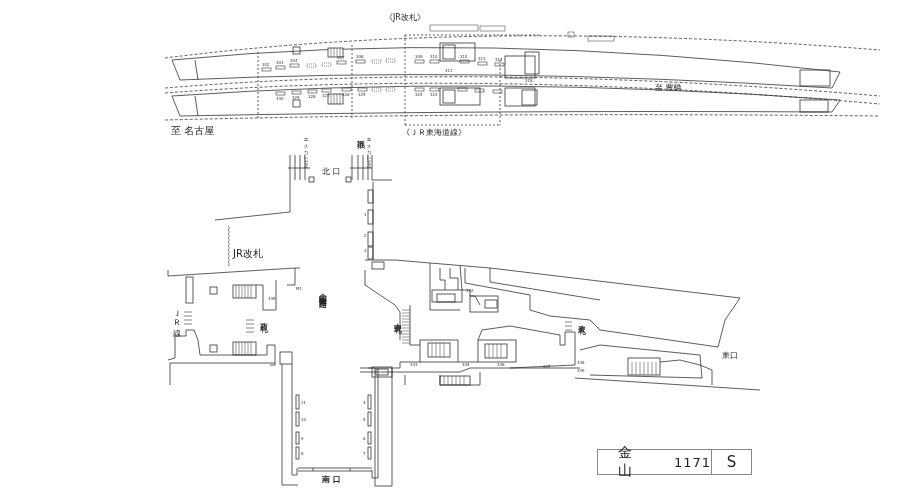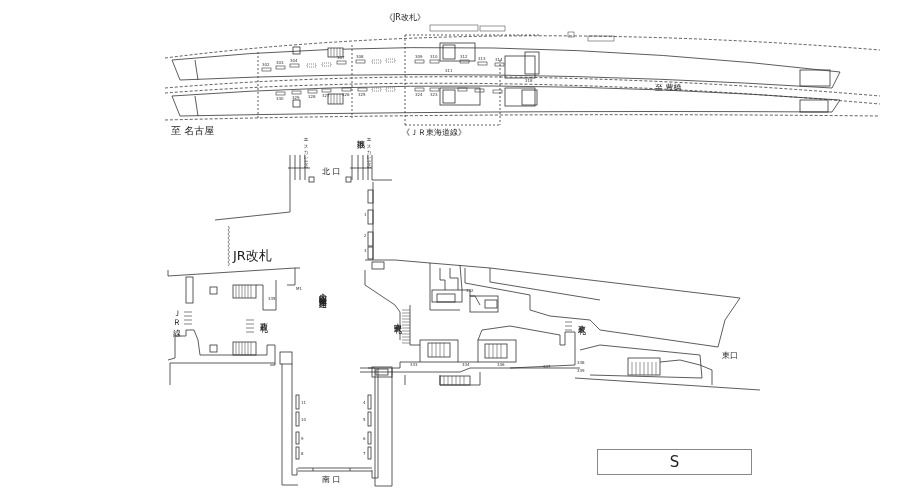--- a/index.html
+++ b/index.html
@@ -277,24 +277,24 @@
     </g>
   </g>
 </svg>
 
 <div class="lbl" style="left:385px; top:12px; font-size:8px;">《JR改札》</div>
 <div class="lbl" style="left:402px; top:127px; font-size:8px;">《ＪＲ東海道線》</div>
 <div class="lbl" style="left:655px; top:42px; font-size:8px;margin-top:40px;">至 豊橋</div>
 <div class="lbl" style="left:171px; top:124px; font-size:10px;">至 名古屋</div>
 
 <div class="lbl" style="left:322px; top:166px; font-size:8px;">北 口</div>
-<div class="lbl" style="left:322px; top:474px; font-size:8px;">南 口</div>
+<div class="lbl" style="left:322px; top:474px; font-size:8px;font-weight:bold;">南 口</div>
 <div class="lbl" style="left:722px; top:350px; font-size:8px;">東口</div>
 
-<div class="lbl" style="left:233px; top:247px; font-size:13px;">JR改札</div>
+<div class="lbl" style="left:233px; top:247px; font-size:10px;">JR改札</div>
 <div class="vlbl" style="left:257px; top:316px;">西改札</div>
 <div class="vlbl" style="left:391px; top:316px;">中央改札</div>
 <div class="vlbl" style="left:575px; top:318px;">東改札</div>
 <div class="vlbl" style="left:316px; top:286px;">金山総合駅連絡通路</div>
 <div class="vlbl" style="left:170px; top:305px;">ＪＲ線</div>
 <div class="vlbl" style="left:354px; top:133px;">地下鉄</div>
 <div class="vlbl small" style="left:303px; top:135px;">エスカレーター</div>
 <div class="vlbl small" style="left:366px; top:135px;">エスカレーター</div>
 
 <span class="num" style="left:262px;top:62px;">302</span>
@@ -335,14 +335,18 @@
 <span class="num" style="left:466px;top:288px;">332</span>
 <span class="num" style="left:410px;top:362px;">333</span>
 <span class="num" style="left:462px;top:362px;">334</span>
 <span class="num" style="left:497px;top:362px;">336</span>
 <span class="num" style="left:543px;top:364px;">337</span>
 <span class="num" style="left:577px;top:360px;">338</span>
 <span class="num" style="left:577px;top:368px;">339</span>
 <span class="num" style="left:296px;top:286px;">M1</span>
 
 <div class="title-box">
+  <div class="title-name">
+    <span class="nm">金山</span>
+    <span class="code">1171</span>
+  </div>
   <div class="title-cat">S</div>
 </div>
 
 </body></html>

